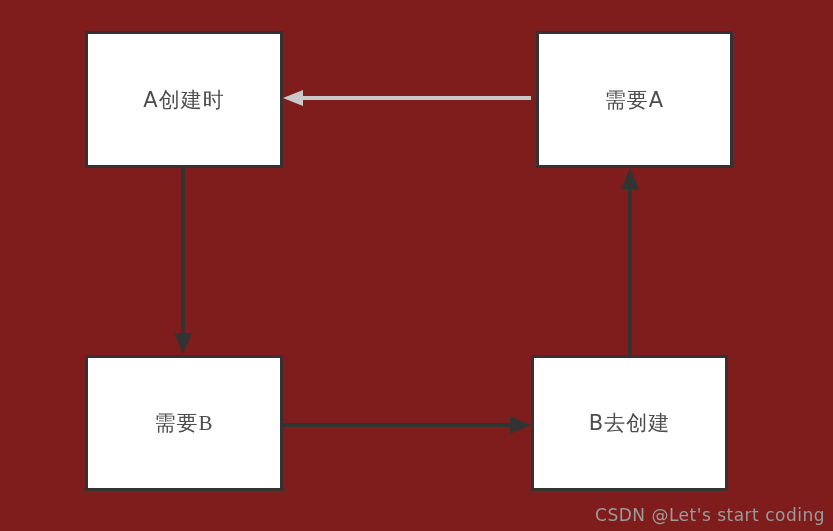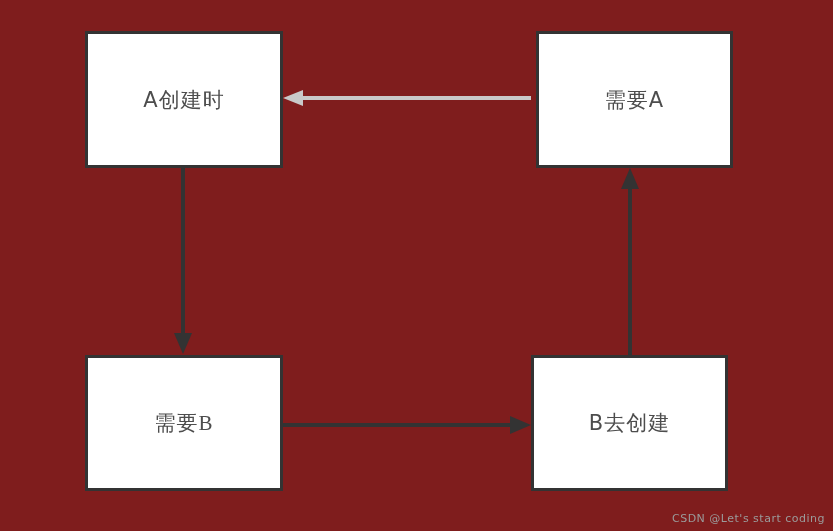--- a/index.html
+++ b/index.html
@@ -59,21 +59,21 @@
   .head-up    { left: 621px; top: 168px;
                 border-left: 9px solid transparent;
                 border-right: 9px solid transparent;
                 border-bottom: 21px solid #333333; }
 
   .watermark {
     position: absolute;
     right: 8px;
     bottom: 6px;
     color: #9b9b9b;
-    font-size: 11px;
+    font-size: 17px;
     letter-spacing: 0.5px;
   }
 </style>
 </head>
 <body>
 
 <div class="canvas">
 
   <div class="node node-a-create">
     <span>A创建时</span>

